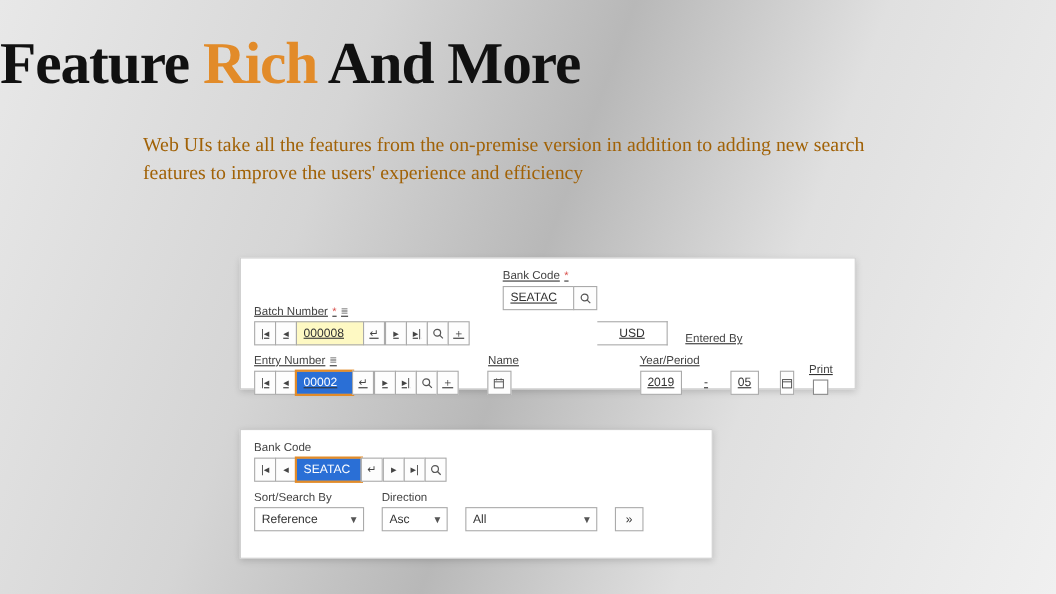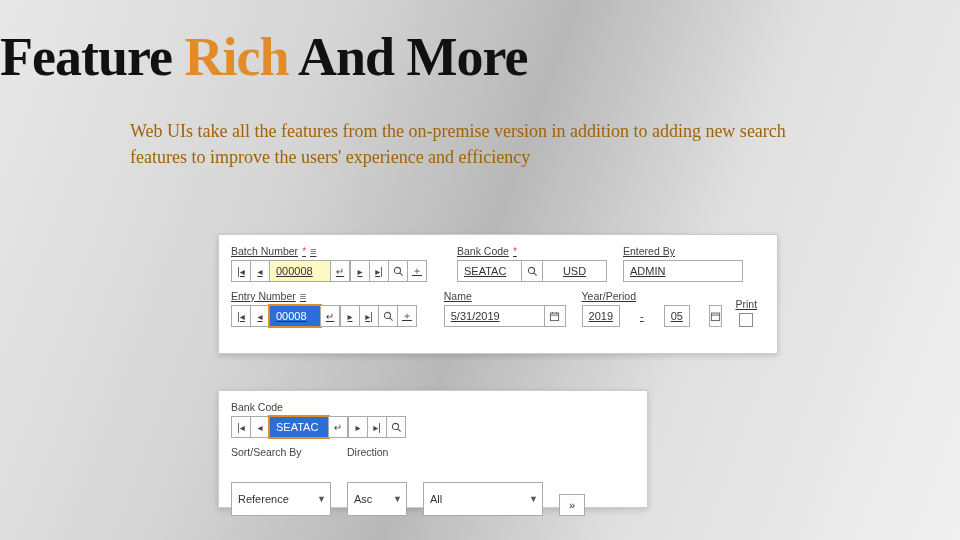--- a/index.html
+++ b/index.html
@@ -83,23 +83,23 @@
   .withbtn .txtbox { flex:1; }
   .iconbtn {
     width:22px; height:22px; border:1px solid #aaa; background:#fdfdfd;
     display:flex; align-items:center; justify-content:center; margin-left:-1px;
     cursor:pointer;
   }
   .yp { display:flex; align-items:center; gap:20px;}
   .yp .txtbox { width:46px; text-align:center; justify-content:center;}
   .cb { width:14px; height:14px; border:1px solid #888; background:#fff; }
   .selectlike {
-    height:34px; border:1px solid #aaa; background:#fff;
+    height:22px; border:1px solid #aaa; background:#fff;
     display:flex; align-items:center; justify-content:space-between;
-    padding:0 4px 0 6px; font-size:11px; min-width:80px; cursor:pointer;margin-top:21px;
+    padding:0 4px 0 6px; font-size:11px; min-width:80px; cursor:pointer;
   }
   .selectlike .caret { font-size:9px; color:#555; }
   .doubleright {
     width:26px; height:22px; border:1px solid #aaa; background:#fdfdfd;
     display:flex; align-items:center; justify-content:center; font-size:11px;
     cursor:pointer;
   }
   svg { display:block; }
 </style>
 </head>
@@ -142,55 +142,53 @@
           <span class="req">*</span>
         </div>
       <div class="withbtn">
         <div class="txtbox" style="width:90px;">SEATAC</div>
         <div class="iconbtn">
           <svg width="11" height="11" viewBox="0 0 16 16">
               <circle cx="6.5" cy="6.5" r="4.5" fill="none" stroke="#555" stroke-width="1.6"></circle>
               <line x1="10" y1="10" x2="14" y2="14" stroke="#555" stroke-width="1.6"></line>
             </svg>
         </div>
-        <div class="txtbox" style="width:40px;border-left:0;justify-content:center;">USD</div>
+        <div class="txtbox" style="width:40px;border-left:0;justify-content:center;margin-top:32px;">USD</div>
       </div>
     </div>
     <div class="field" style="width:120px;">
       <div class="label">Entered By</div>
-      <div class="txtbox">ADMIN</div>
     </div>
   </div>
 
   <div class="row">
     <div class="field" style="width:210px;">
       <div class="label">
           <span>Entry Number</span>
           <span class="hamb">≡</span>
         </div>
       <div class="navset">
         <div class="navbtn">|◂</div>
         <div class="navbtn">◂</div>
-        <div class="valbox sel hl-orange" style="min-width:52px;">00008</div>
+        <div class="valbox sel hl-orange" style="min-width:52px;">00002</div>
         <div class="ebtn">↵</div>
         <div class="navbtn">▸</div>
         <div class="navbtn">▸|</div>
         <div class="ebtn">
           <svg width="11" height="11" viewBox="0 0 16 16">
               <circle cx="6.5" cy="6.5" r="4.5" fill="none" stroke="#555" stroke-width="1.6"></circle>
               <line x1="10" y1="10" x2="14" y2="14" stroke="#555" stroke-width="1.6"></line>
             </svg>
         </div>
         <div class="ebtn">＋</div>
       </div>
     </div>
     <div class="field" style="width:130px;">
       <div class="label">Name</div>
       <div class="withbtn">
-        <div class="txtbox" style="width:100px;">5/31/2019</div>
         <div class="iconbtn">
           <svg width="11" height="11" viewBox="0 0 16 16">
               <rect x="2" y="3" width="12" height="11" fill="none" stroke="#555" stroke-width="1.3"></rect>
               <line x1="2" y1="6" x2="14" y2="6" stroke="#555" stroke-width="1.3"></line>
               <line x1="5" y1="1.5" x2="5" y2="4" stroke="#555" stroke-width="1.3"></line>
               <line x1="11" y1="1.5" x2="11" y2="4" stroke="#555" stroke-width="1.3"></line>
             </svg>
         </div>
       </div>
     </div>

